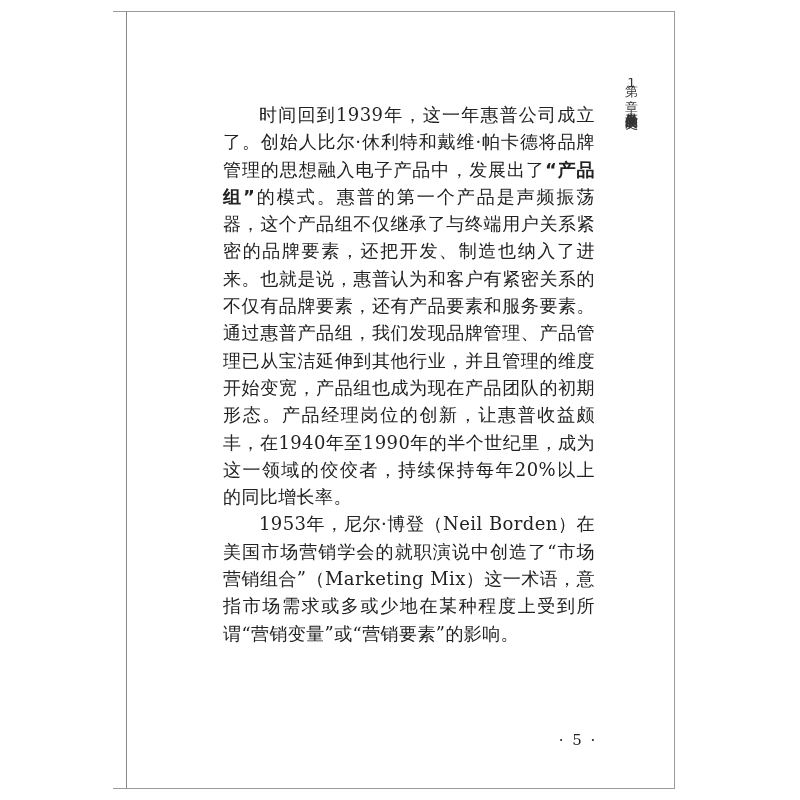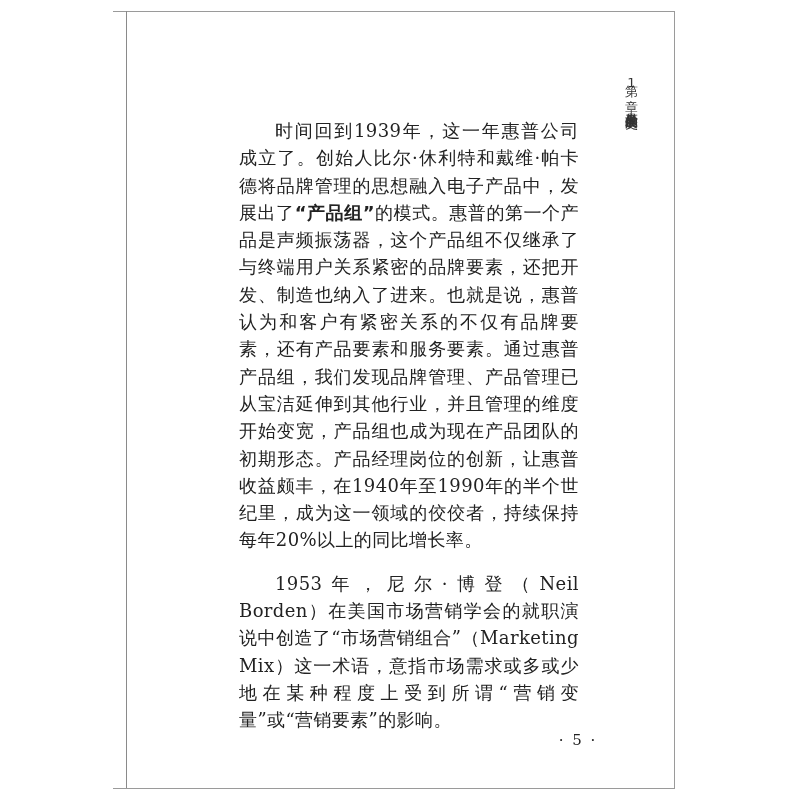--- a/index.html
+++ b/index.html
@@ -9,21 +9,21 @@
   }
   .frame-top { position: absolute; left: 113px; top: 11px; width: 562px; height: 1px; background: #9a9a9a; }
   .frame-left { position: absolute; left: 126px; top: 11px; width: 1px; height: 778px; background: #8a8a8a; }
   .frame-right { position: absolute; left: 674px; top: 11px; width: 1px; height: 778px; background: #9a9a9a; }
   .frame-bottom { position: absolute; left: 113px; top: 788px; width: 562px; height: 1px; background: #9a9a9a; }
   .body-text {
     position: absolute; left: 223px; top: 101px; width: 372px;
     font-size: 18px; line-height: 27.3px; letter-spacing: 0.4px;
     text-align: justify; text-justify: inter-character;
   }
-  .body-text p { margin: 16px; text-indent: 2em; }
+  .body-text p { margin: 0; text-indent: 2em; }
   .bold { font-family: "DejaVu Sans", "Liberation Sans", sans-serif; font-weight: bold; }
   .side-heading {
     position: absolute; left: 621px; top: 74px; width: 18px;
     font-family: "DejaVu Sans", "Liberation Sans", sans-serif;
     font-size: 13px; line-height: 15px; text-align: center; color: #333;
     writing-mode: vertical-rl; text-orientation: upright; letter-spacing: 0.5px;
   }
   .side-heading .gap { display: inline-block; height: 12px; }
   .page-number {
     position: absolute; left: 548px; top: 731px; width: 60px; text-align: center;

